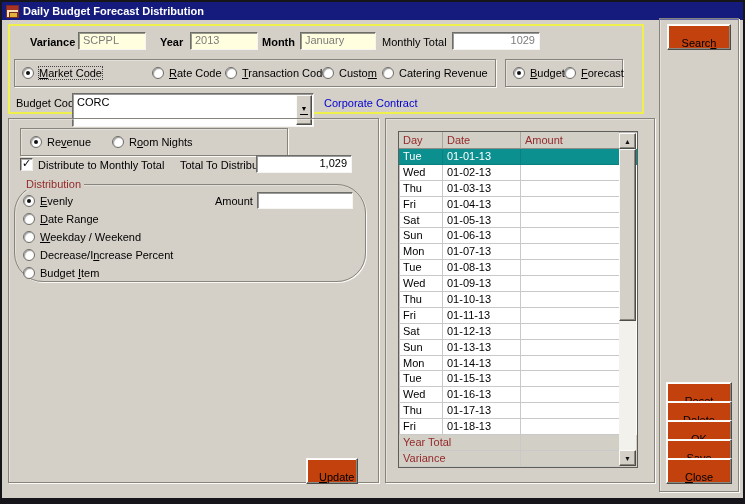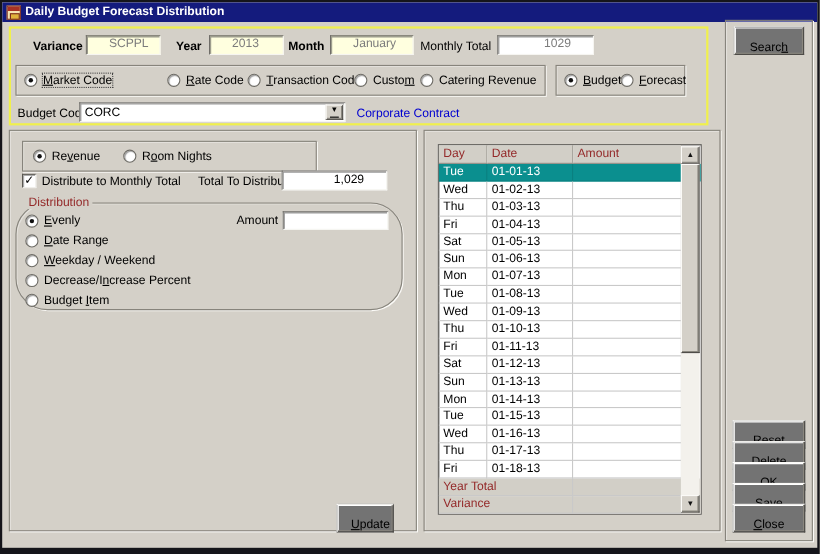--- a/index.html
+++ b/index.html
@@ -13,24 +13,24 @@
   .titlebar{position:absolute;left:0;top:0;right:0;height:18px;background:#141b7d;display:flex;align-items:center;}
   .title-text{color:#fff;font-weight:bold;font-size:11px;padding-left:4px;}
   .app-icon{width:13px;height:13px;margin-left:4px;background:#f6e3b4;border:1px solid #7a2c20;position:relative;}
   .app-icon::before{content:"";position:absolute;left:0;top:0;right:0;height:4px;background:#a83224;}
   .app-icon::after{content:"";position:absolute;left:2px;top:6px;width:7px;height:4px;background:#e0b23c;border:1px solid #7a2c20;}
 
   
   .etched{border:1px solid #87847c;box-shadow:1px 1px 0 #fbfaf7, inset 1px 1px 0 rgba(255,255,255,.35);}
   .yellow-box{border:2px solid #f0f04c;}
   .field{background:#fff;border:1px solid;border-color:#6f6d68 #f6f5f1 #f6f5f1 #6f6d68;
-         box-shadow:inset 1px 1px 0 rgba(70,70,70,.55);padding:0 20px;line-height:15px;overflow:hidden;}
+         box-shadow:inset 1px 1px 0 rgba(70,70,70,.55);padding:0 4px;line-height:15px;overflow:hidden;}
   .field.disabled{background:#ffffdf;color:#7c7c7c;}
   .field.num{text-align:right;}
-  .btn{background:#737373;border:1px solid;border-color:#fbfaf7 #4e4c48 #4e4c48 #fbfaf7;
+  .btn{background:#c2410c;border:1px solid;border-color:#fbfaf7 #4e4c48 #4e4c48 #fbfaf7;
        box-shadow:inset -1px -1px 0 #8a877f, inset 1px 1px 0 #ffffff;
        font-family:inherit;font-size:11px;color:#000;text-align:center;padding:12px;cursor:default;}
   .legend{position:absolute;top:-7px;left:8px;background:#d4d0c8;padding:0 3px;color:#942a2a;}
 
   .lbl{white-space:nowrap;}
   .bold{font-weight:bold;}
   .bluelink{color:#0000d0;}
 
   
   .radio-item{display:flex;align-items:center;height:14px;white-space:nowrap;}
@@ -127,21 +127,21 @@
   <div class="abs radio-item" style="left:511px;top:64px;">
     <span class="radio checked"></span>
     <span><u>B</u>udget</span>
   </div>
   <div class="abs radio-item" style="left:562px;top:64px;">
     <span class="radio"></span>
     <span><u>F</u>orecast</span>
   </div>
 
   <span class="abs lbl" style="left:14px;top:95px;">Budget Code</span>
-  <div class="abs field combo" style="left:70px;top:91px;width:242px;height:18px;padding:0;">
+  <div class="abs field combo" style="left:70px;top:91px;width:242px;height:18px;padding:16px;">
     <span class="val">CORC</span>
     <span class="drop-btn">
           <span>▼</span>
         </span>
   </div>
   <span class="abs lbl bluelink" style="left:322px;top:95px;">Corporate Contract</span>
 
   <div class="abs etched" style="left:6px;top:116px;width:371px;height:365px;"></div>
 
   <div class="abs etched" style="left:18px;top:126px;width:268px;height:28px;"></div>

